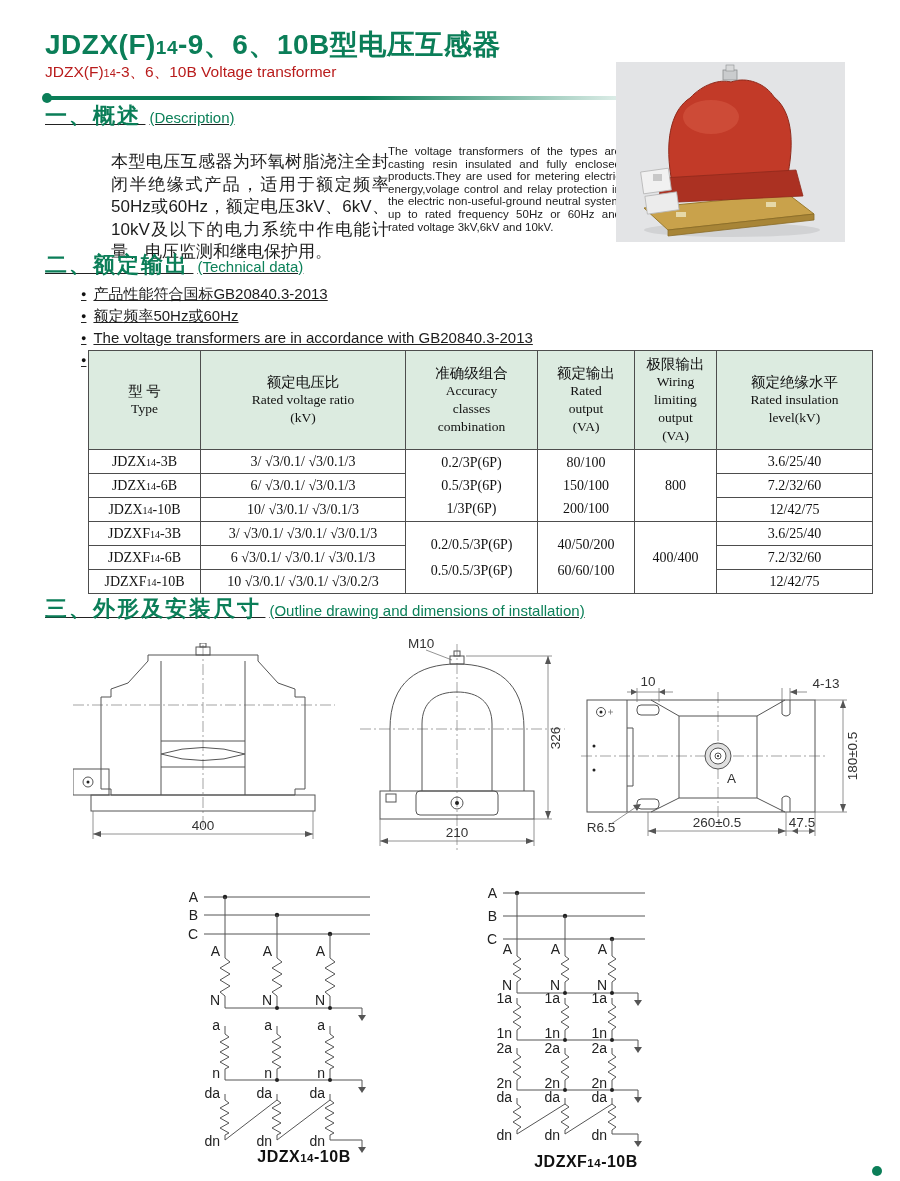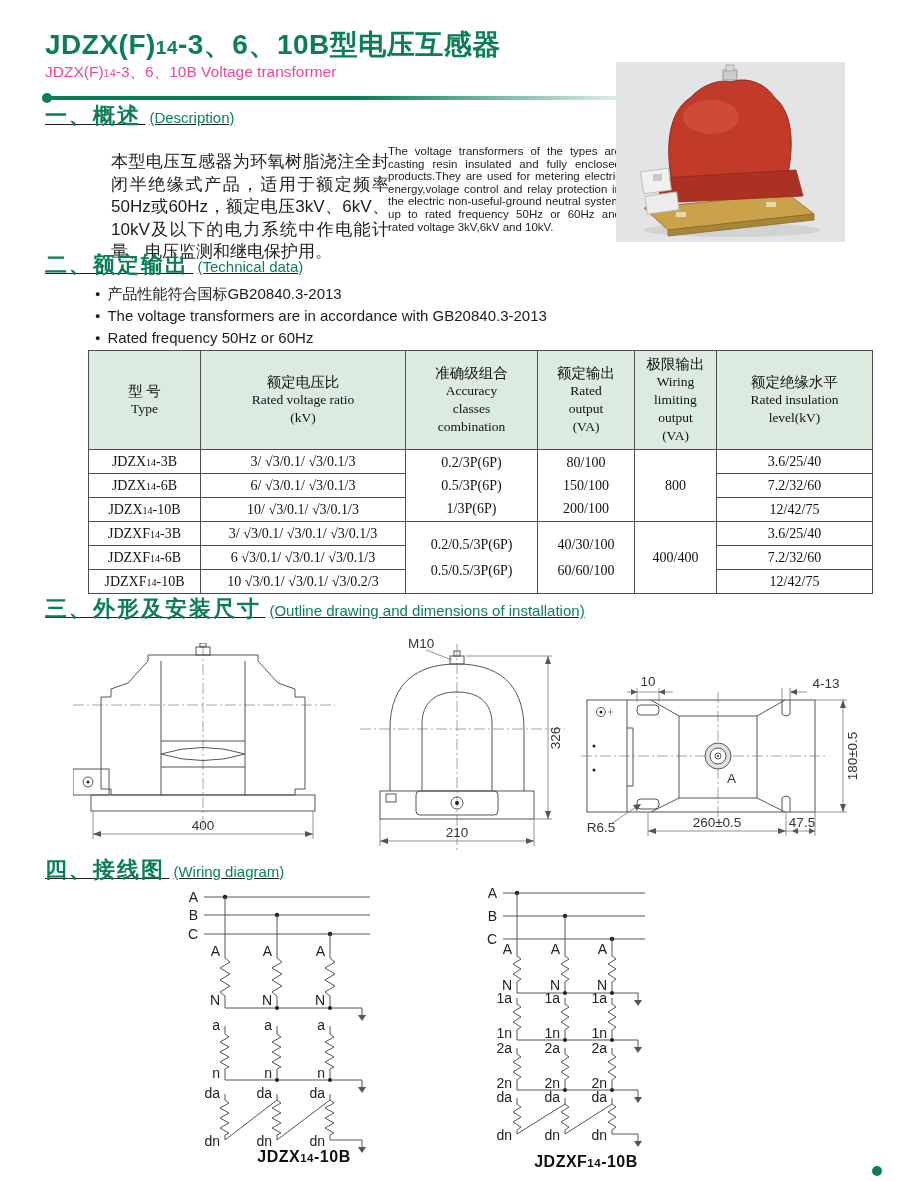--- a/index.html
+++ b/index.html
@@ -1,38 +1,38 @@
 <!DOCTYPE html>
 <html><head>
 <meta charset="utf-8">
 <style>
   html,body{margin:0;padding:0;background:#ffffff;}
   #page{position:relative;width:900px;height:1181px;background:#fff;overflow:hidden;
         font-family:"Liberation Sans",sans-serif;color:#222;}
   
   .title{position:absolute;left:45px;top:26px;font-size:28px;font-weight:bold;color:#0b7e58;letter-spacing:.5px;}
   .title .tsub{font-size:19px;}
-  .subtitle{position:absolute;left:45px;top:62px;font-size:15.5px;color:#ec4899;}
+  .subtitle{position:absolute;left:45px;top:62px;font-size:15.5px;color:#b91c1c;}
   .subtitle .tsub{font-size:11px;}
   .divider{position:absolute;left:45px;top:96px;width:578px;height:3.5px;
            background:linear-gradient(90deg,#0b7e58 0%,#0b7e58 55%,rgba(11,126,88,.12) 100%);}
   .divider-dot{position:absolute;left:-3px;top:-3px;width:10px;height:10px;border-radius:50%;background:#0b7e58;}
   
   .sec-head{position:absolute;left:45px;white-space:nowrap;text-decoration:underline;}
   .sec-num,.sec-cn{font-size:22px;font-weight:bold;color:#0b7e58;letter-spacing:2px;}
   .sec-en{font-size:15px;color:#0c8159;margin-left:4px;letter-spacing:0;}
   
   .desc-cn{position:absolute;left:95px;top:135px;width:278px;font-size:17px;line-height:22.5px;
            text-align:justify;color:#1c1c1c;}
   .desc-en{position:absolute;left:380px;top:137px;width:233px;font-size:11.5px;line-height:12.6px;
            text-align:justify;color:#1c1c1c;}
   
   .photo{position:absolute;left:616px;top:62px;width:229px;height:180px;}
   
-  .bullets{position:absolute;left:95px;top:283px;margin:0;padding:0;list-style:none;}
+  .bullets{position:absolute;left:81px;top:283px;margin:0;padding:0;list-style:none;text-decoration:underline;}
   .bullets li{font-size:15px;line-height:21px;color:#1c1c1c;}
   .bullets li::before{content:"●";font-size:9px;vertical-align:2px;margin-right:7px;color:#111;}
   
   table.spec{position:absolute;left:88px;top:350px;width:784px;border-collapse:collapse;
              font-family:"Liberation Serif",serif;color:#111;table-layout:fixed;}
   table.spec td,table.spec th{border:1px solid #4d4d4d;text-align:center;padding:0;}
   table.spec th{background:#dcebe0;font-weight:normal;height:98px;font-size:13.5px;line-height:18px;}
   table.spec th .hcn{font-size:14.5px;}
   table.spec td{height:23px;font-size:14px;}
   table.spec .sub{font-size:10px;}
@@ -51,21 +51,21 @@
   
   .wcap{position:absolute;font-size:16px;font-weight:bold;color:#111;text-align:center;letter-spacing:.5px;}
   .wcap .tsub{font-size:11.5px;}
   .corner-dot{position:absolute;left:872px;top:1166px;width:10px;height:10px;border-radius:50%;background:#0b7e58;}
 </style>
 </head>
 <body>
 
 <div id="page">
 
-  <h1 class="title" style="margin:0"><span>JDZX(F)</span><span class="tsub">14</span><span>-3、6、10B型电压互感器</span></h1>
+  <h1 class="title" style="margin:0"><span>JDZX(F)</span><span class="tsub">14</span><span>-9、6、10B型电压互感器</span></h1>
   <div class="subtitle"><span>JDZX(F)</span><span class="tsub">14</span><span>-3、6、10B Voltage transformer</span></div>
   <div class="divider">
       <span class="divider-dot"></span>
     </div>
 
   <div class="sec-head" style="top:101px">
     <span class="sec-num">一、</span><span class="sec-cn">概述</span>
     <span class="sec-en">(Description)</span>
   </div>
   <p class="desc-cn" style="margin:16px">本型电压互感器为环氧树脂浇注全封闭半绝缘式产品，适用于额定频率50Hz或60Hz，额定电压3kV、6kV、10kV及以下的电力系统中作电能计量、电压监测和继电保护用。</p>
@@ -93,20 +93,21 @@
       <rect x="37" y="112" width="9" height="7" fill="#c8c8c8"></rect>
     </g>
   </svg>
 
   <div class="sec-head" style="top:250px">
     <span class="sec-num">二、</span><span class="sec-cn">额定输出</span>
     <span class="sec-en">(Technical data)</span>
   </div>
   <ul class="bullets">
     <li>产品性能符合国标GB20840.3-2013</li>
+    <li>额定频率50Hz或60Hz</li>
     <li>The voltage transformers are in accordance with GB20840.3-2013</li>
     <li>Rated frequency 50Hz or 60Hz</li>
   </ul>
 
   <table class="spec">
     <colgroup>
         <col style="width:112px">
         <col style="width:205px">
         <col style="width:132px">
         <col style="width:97px">
@@ -176,21 +177,21 @@
       <td>12/42/75</td>
     </tr>
     <tr>
       <td><span>JDZXF</span><span class="sub">14</span><span>-3B</span></td>
       <td>3/ √3/0.1/ √3/0.1/ √3/0.1/3</td>
       <td rowspan="3" class="mline2">
             <div>0.2/0.5/3P(6P)</div>
             <div>0.5/0.5/3P(6P)</div>
           </td>
       <td rowspan="3" class="mline2">
-            <div>40/30/100</div>
+            <div>40/50/200</div>
             <div>60/60/100</div>
           </td>
       <td rowspan="3">400/400</td>
       <td>3.6/25/40</td>
     </tr>
     <tr>
       <td><span>JDZXF</span><span class="sub">14</span><span>-6B</span></td>
       <td>6 √3/0.1/ √3/0.1/ √3/0.1/3</td>
       <td>7.2/32/60</td>
     </tr>
@@ -323,24 +324,20 @@
     </g>
     <g>
       <path class="lnthin" d="M234,48 H266 M234,160 H266"></path>
       <path class="lnthin" d="M262,48 V160"></path>
       <polygon class="arr" points="262,48 259,56 265,56"></polygon>
         <polygon class="arr" points="262,160 259,152 265,152"></polygon>
       <text class="dim" transform="translate(276,104) rotate(-90)" text-anchor="middle">180±0.5</text>
     </g>
   </svg>
 
-  <div class="sec-head" style="top:855px">
-    <span class="sec-num">四、</span><span class="sec-cn">接线图</span>
-    <span class="sec-en">(Wiring diagram)</span>
-  </div>
 
   <svg class="drawing" style="left:168px;top:884px" width="272" height="272" viewBox="0 0 272 272">
     <defs>
       <g id="gndA">
           <path d="M0,0 V7" stroke="#555" fill="none"></path>
           <path d="M-4,7 L4,7 L0,13 Z" fill="#555"></path>
         </g>
       <path id="zig38" d="M0,0 l5,4 l-10,6 l10,6 l-10,6 l10,6 l-10,6 l5,4" stroke="#555" fill="none"></path>
       <path id="zig35" d="M0,0 l4,3 l-9,5 l9,5 l-9,5 l9,5 l-9,5 l9,5 l-4,2" stroke="#555" fill="none"></path>
     </defs>

